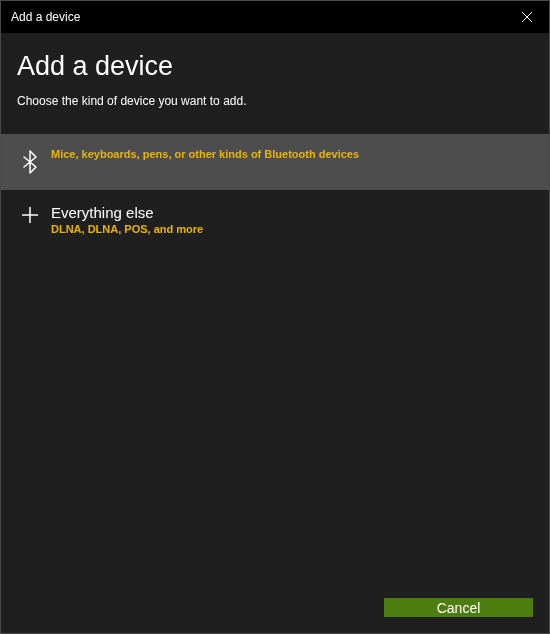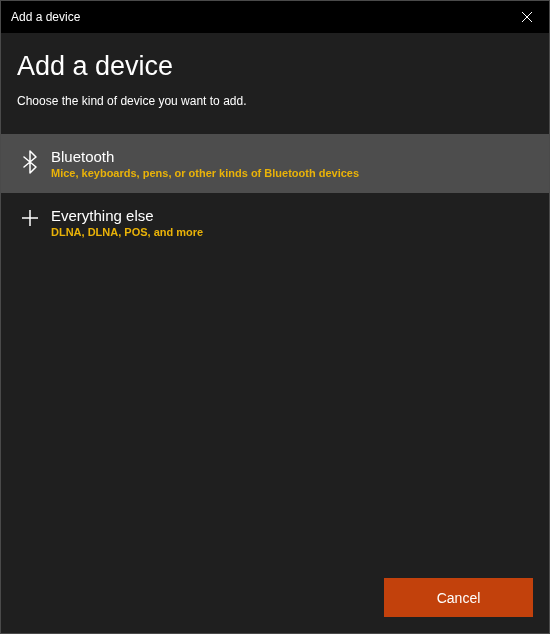--- a/index.html
+++ b/index.html
@@ -111,22 +111,22 @@
       height: 52px;
       pointer-events: none;
     }
     .footer {
       padding: 16px;
       display: flex;
       justify-content: flex-end;
     }
     .cancel-btn {
       width: 149px;
-      height: 39px;
-      background: #c2410c;
+      height: 19px;
+      background: #4d7c0f;
       color: #ffffff;
       border: none;
       font-size: 14px;
       cursor: pointer;
       font-family: inherit;
     }
   </style>
 </head>
 <body>
 
@@ -144,21 +144,20 @@
   <h1 class="heading">Add a device</h1>
   <p class="subheading">Choose the kind of device you want to add.</p>
 
   <div class="option hovered">
     <div class="option-icon">
       <svg width="16" height="24" viewBox="0 0 16 24">
         <path d="M 8 1 L 8 23 L 14 17 L 2 7 M 8 1 L 14 7 L 2 17" stroke="#ffffff" stroke-width="1.5" fill="none" stroke-linejoin="round" stroke-linecap="round"></path>
       </svg>
     </div>
     <div class="option-text">
-      <div class="option-title">Bluetooth</div>
       <div class="option-desc">Mice, keyboards, pens, or other kinds of Bluetooth devices</div>
     </div>
   </div>
 
 
   <div class="option">
     <div class="option-icon">
       <svg width="18" height="18" viewBox="0 0 18 18">
         <line x1="9" y1="1" x2="9" y2="17" stroke="#ffffff" stroke-width="1.5"></line>
         <line x1="1" y1="9" x2="17" y2="9" stroke="#ffffff" stroke-width="1.5"></line>

